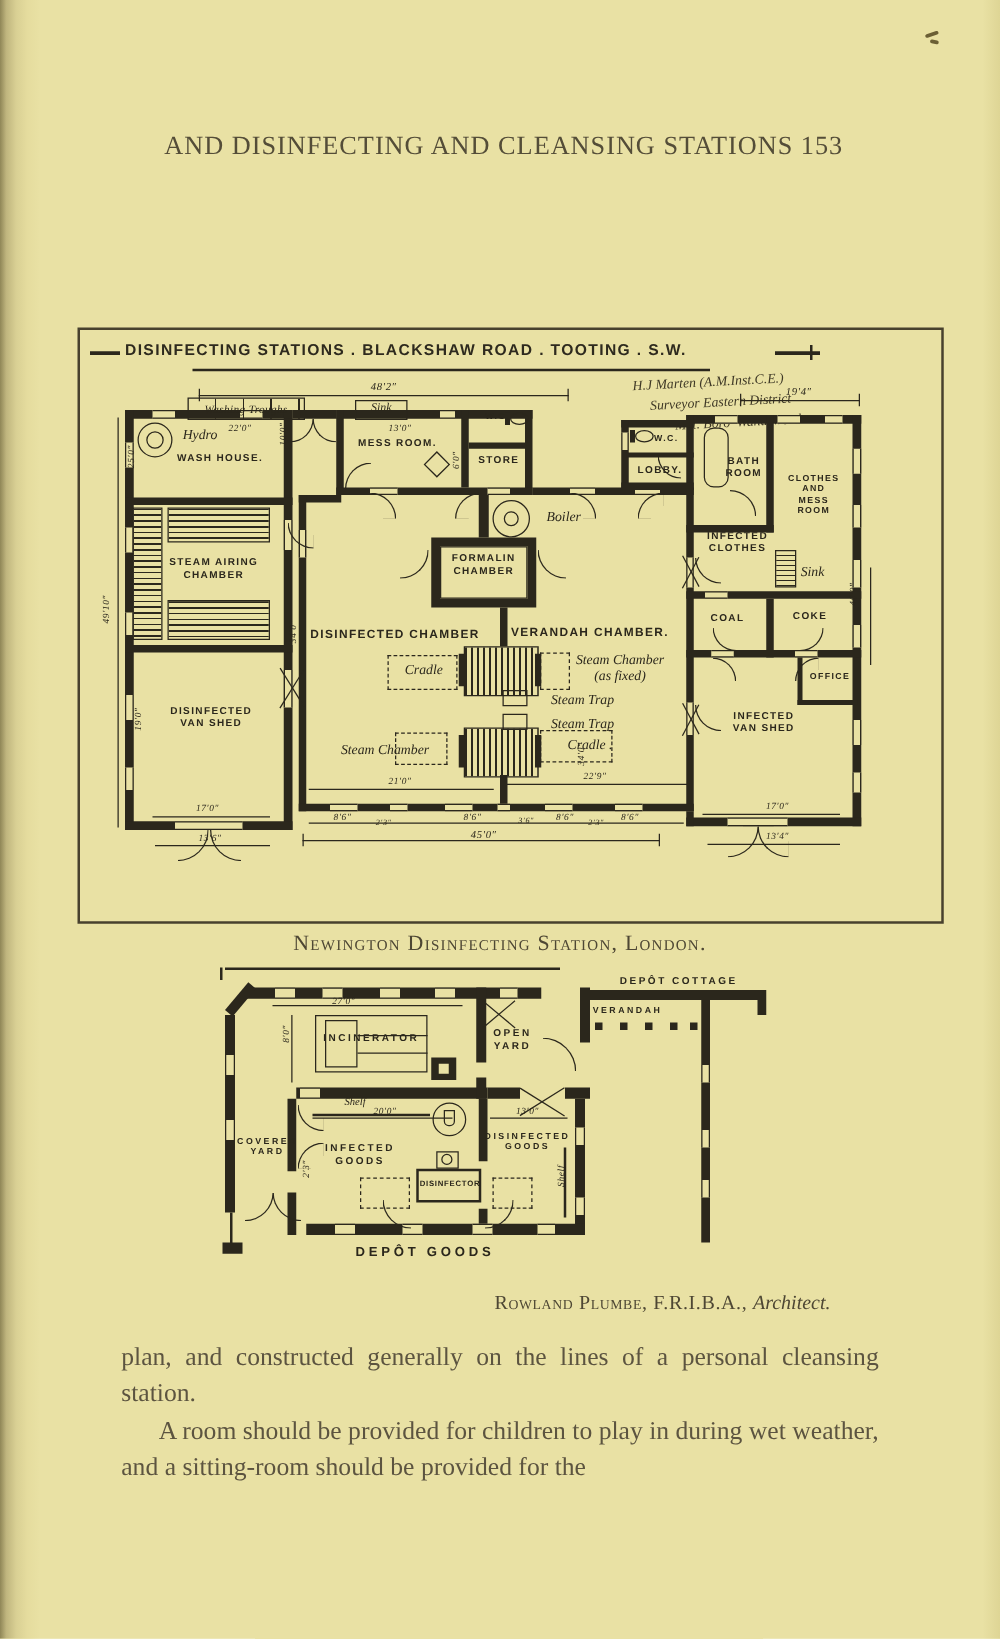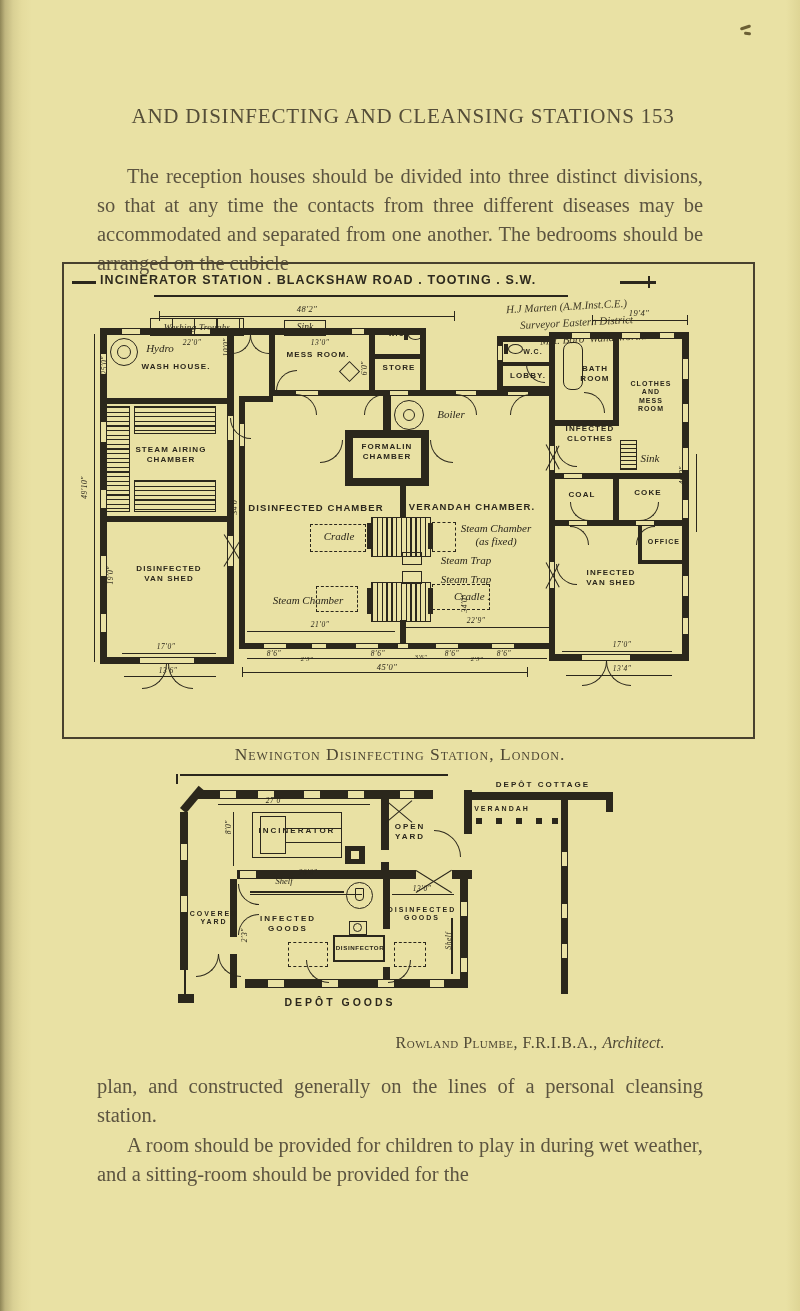--- a/index.html
+++ b/index.html
@@ -59,27 +59,26 @@
 
 <div id="page">
   <div id="edgeL"></div>
   <div id="edgeR"></div>
 
   <div class="smudge" style="left:740px;top:26px;width:11px;height:3px;transform:rotate(-18deg);"></div>
   <div class="smudge" style="left:744px;top:32px;width:7px;height:3px;transform:rotate(10deg);"></div>
 
   <div class="hdr">AND DISINFECTING AND CLEANSING STATIONS 153</div>
 
-  <div class="para indent" style="top:162px;">The reception houses should be divided into three distinct divisions, so that at any time the contacts from three different diseases may be accommodated and separated from one another.  The bedrooms should be arranged on the cubicle</div>
 
   <div id="frame1">
     <div class="draw">
 
       <div class="line" style="left:8px;top:17px;width:24px;height:2.5px;"></div>
-      <div class="ptitle">INCINERATOR STATION .   BLACKSHAW ROAD .   TOOTING . S.W.</div>
+      <div class="ptitle">DISINFECTING STATIONS .   BLACKSHAW ROAD .   TOOTING . S.W.</div>
       <div class="line" style="left:556px;top:17px;width:36px;height:2.5px;"></div>
       <div class="line" style="left:584px;top:12px;width:2px;height:12px;"></div>
       <div class="line" style="left:90px;top:31px;width:414px;height:2px;"></div>
 
       <div class="hand" style="left:442px;top:36px;">H.J Marten (A.M.Inst.C.E.)</div>
       <div class="hand" style="left:456px;top:52px;">Surveyor  Eastern District</div>
       <div class="hand" style="left:476px;top:68px;">Met. Boro' Wandsworth.</div>
 
       <div>
 
@@ -393,21 +392,21 @@
     </div>
     <div>
         <div class="pl room r8 sp" style="left: 386px; top: 8px; width: 114px;">DEPÔT  COTTAGE</div>
         <div class="pl room r7 sp" style="left: 364px; top: 33px; width: 76px;">VERANDAH</div>
         <div class="pl dim" style="left: 150px; top: 24px; width: 50px;">27′0″</div>
         <div class="pl room sp" style="left: 150px; top: 54px; width: 94px;">INCINERATOR</div>
         <div class="pl dimv" style="left: 124px; top: 48px;">8′0″</div>
         <div class="pl room sp" style="left: 280px; top: 50px; width: 60px;">OPEN
 YARD</div>
         <div class="pl scr s8" style="left: 164px; top: 104px; width: 40px;">Shelf</div>
-        <div class="pl dim" style="left: 182px; top: 96px; width: 52px;">20′0″</div>
+        <div class="pl dim" style="left: 182px; top: 112px; width: 52px;">20′0″</div>
         <div class="pl dim" style="left: 296px; top: 112px; width: 52px;">13′0″</div>
         <div class="pl room r7 sp" style="left: 86px; top: 138px; width: 56px;">COVERED
 YARD</div>
         <div class="pl dimv" style="left: 140px; top: 156px;">2′3″</div>
         <div class="pl room sp" style="left: 150px; top: 142px; width: 76px;">INFECTED
 GOODS</div>
         <div class="pl room r7 sp" style="left: 284px; top: 134px; width: 76px;">DISINFECTED
 GOODS</div>
         <div class="pl room r6" style="left: 235px; top: 172px; width: 50px;">DISINFECTOR</div>
         <div class="pl dimv scrv" style="left: 344px; top: 160px;">Shelf</div>

